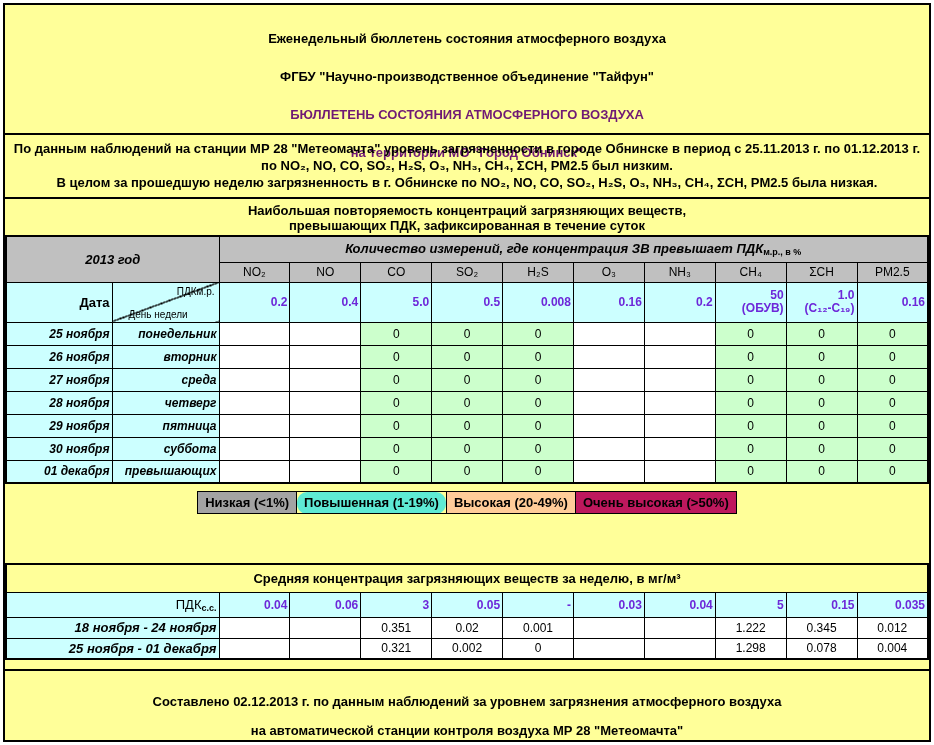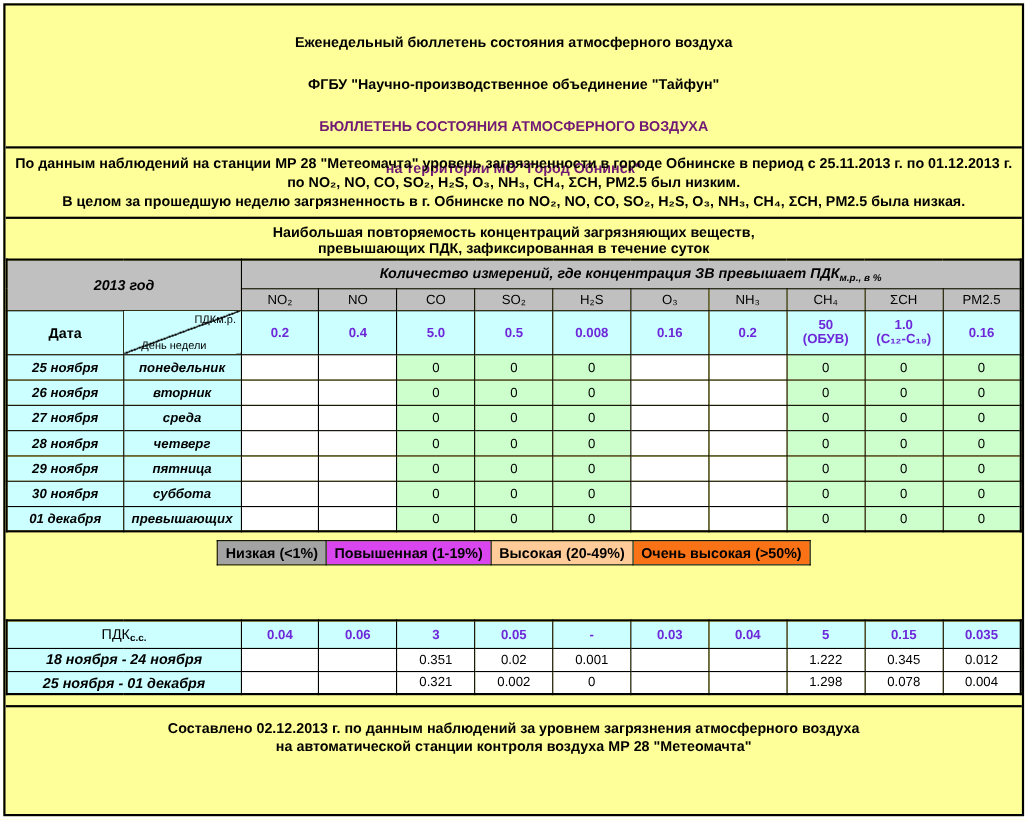--- a/index.html
+++ b/index.html
@@ -24,59 +24,59 @@
   .intro { height: 64px; border-bottom: 2px solid #000; padding: 5px 6px 0 6px; text-align: center; }
   .intro p { font-size: 13px; font-weight: bold; line-height: 17px; }
   
   .subtitle { height: 36px; padding-top: 4px; text-align: center; }
   .subtitle div { font-size: 13px; font-weight: bold; line-height: 15px; white-space: pre-line; }
   
   table { width: 100%; table-layout: fixed; border-collapse: collapse; border: 2px solid #000; }
   td { border: 1px solid #000; text-align: center; vertical-align: middle;
        font-size: 12px; padding: 0 2px; overflow: hidden; }
   .grey  { background: #C0C0C0; }
-  .cyan  { background: #CCFFFF; }
+  .cyan  { background: #CCFFFF; text-align: right; }
   .green { background: #CCFFCC; }
   .white { background: #FFFFFF; }
   .bi { font-weight: bold; font-style: italic; }
   .b  { font-weight: bold; }
   .bluev { color: #6d28d9; font-weight: bold; }
   .pre { white-space: pre-line; line-height: 13px; }
   .hdr-main { font-weight: bold; font-style: italic; font-size: 13px; }
-  .hdr-sub  { font-weight: bold; font-style: italic; font-size: 9px; vertical-align: -2px; }
+  .hdr-sub  { font-weight: bold; font-size: 9px; vertical-align: -2px; }
   .year { font-weight: bold; font-style: italic; font-size: 13px; }
   .colname { font-size: 12px; }
   .datec { font-size: 12px; }
   
   .diag {
     position: relative; padding: 0;
     background-color: #CCFFFF;
     background-image: linear-gradient(to bottom right,
       transparent calc(50% - 0.7px), #000 calc(50% - 0.7px),
       #000 calc(50% + 0.7px), transparent calc(50% + 0.7px));
   }
   .diag .corner-tr { position: absolute; top: 3px; right: 4px; font-size: 10px; }
   .diag .corner-bl { position: absolute; bottom: 2px; left: 16px; font-size: 10px; }
   
   .legend { height: 79px; padding-top: 7px; text-align: center; }
   .legend-title { font-size: 13px; font-weight: bold; line-height: 16px; margin-bottom: 4px; }
   .legend-table { display: inline-table; width: auto; border: 1px solid #000; }
   .legend-table td { font-size: 13px; font-weight: bold; padding: 2px 7px; height: 22px; }
   .lvl-low    { background: #a3a3a3; }
-  .lvl-elev   { background: #d946ef; }
+  .lvl-elev   { background: #5eead4; border-radius: 10px; }
   .lvl-high   { background: #FFCC99; }
-  .lvl-vhigh  { background: #f97316; }
+  .lvl-vhigh  { background: #be185d; }
   
   .t2-title { background: #FFFF99; font-size: 13px; font-weight: bold; }
   .pdk-main { font-weight: normal; font-size: 13px; }
   .pdk-sub  { font-weight: bold; font-size: 9px; vertical-align: -2px; }
   .week { font-weight: bold; font-style: italic; font-size: 13px; }
   
   .footer { border-top: 2px solid #000; margin-top: 9px; padding-top: 10px; text-align: center; }
-  .footer div { font-size: 13px; font-weight: bold; line-height: 17px; }
+  .footer div { font-size: 13px; font-weight: bold; line-height: 17px; margin-top: 12px; }
 </style>
 </head>
 <body>
 
 <div class="page">
 
   <div class="titles">
     <div>Еженедельный бюллетень состояния атмосферного воздуха</div>
     <div>ФГБУ "Научно-производственное объединение "Тайфун"</div>
     <div class="blue-text">БЮЛЛЕТЕНЬ СОСТОЯНИЯ АТМОСФЕРНОГО ВОЗДУХА</div>
@@ -266,20 +266,23 @@
         <col>
         <col>
         <col>
         <col>
         <col>
         <col>
         <col>
         <col>
     </colgroup>
     <tbody>
+        <tr style="height:28px">
+      <td colspan="12" class="t2-title">Средняя концентрация загрязняющих веществ за неделю, в мг/м³</td>
+    </tr>
     <tr style="height:25px">
       <td colspan="2" class="cyan"><span class="pdk-main">ПДК</span><span class="pdk-sub">с.с.</span></td>
       <td class="cyan bluev">0.04</td>
       <td class="cyan bluev">0.06</td>
       <td class="cyan bluev">3</td>
       <td class="cyan bluev">0.05</td>
       <td class="cyan bluev">-</td>
       <td class="cyan bluev">0.03</td>
       <td class="cyan bluev">0.04</td>
       <td class="cyan bluev">5</td>

